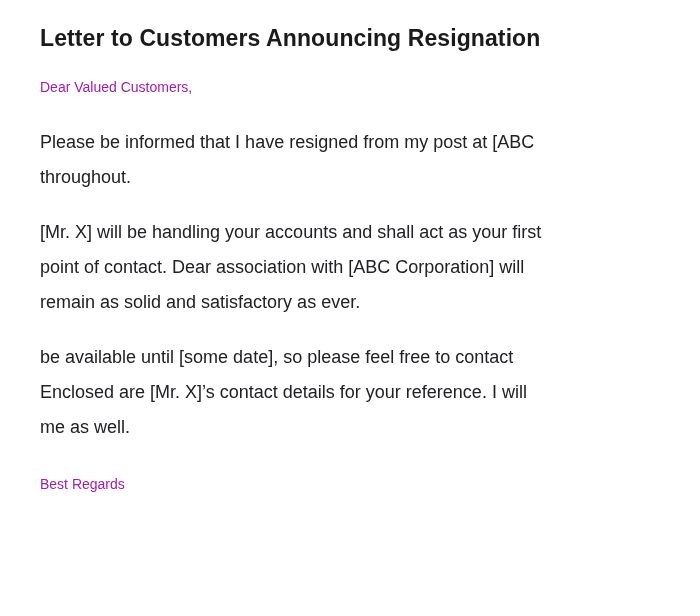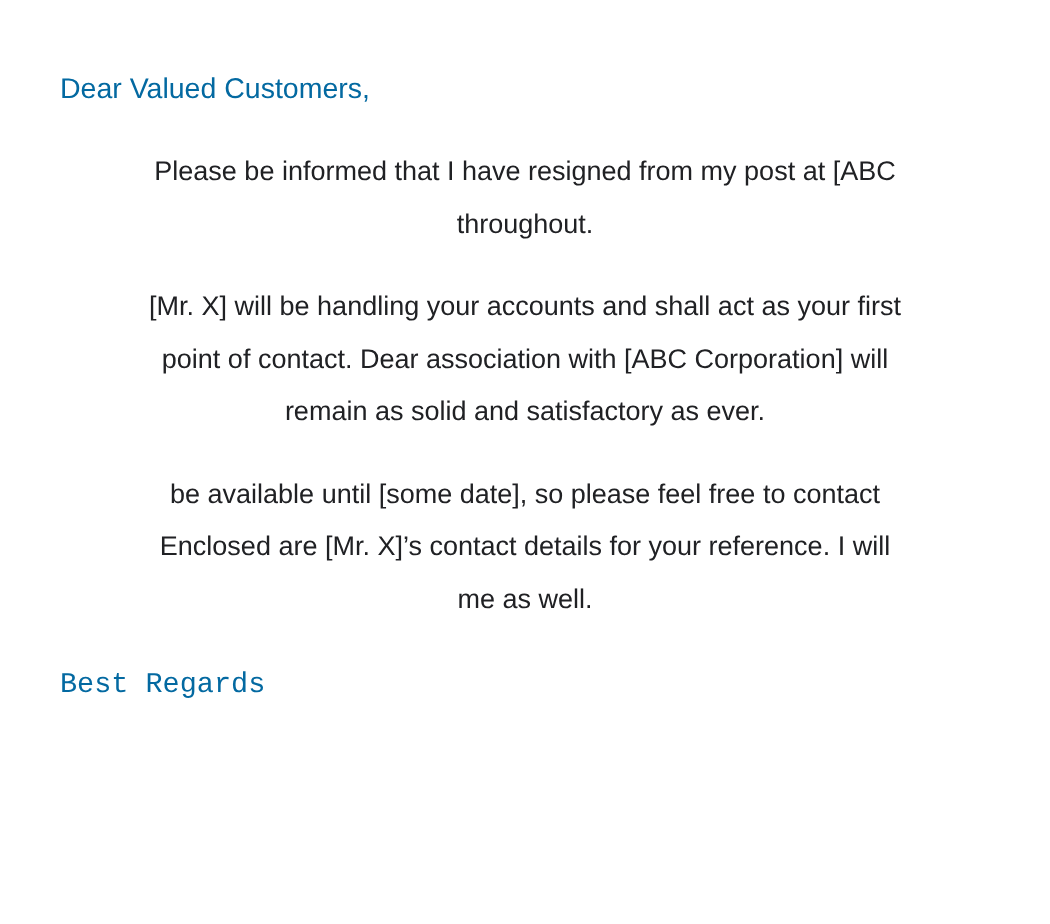--- a/index.html
+++ b/index.html
@@ -24,44 +24,43 @@
     margin: 0;
     font-size: 23px;
     line-height: 28px;
     font-weight: 700;
     color: #1a1a1a;
     letter-spacing: 0.1px;
   }
   .salutation,
   .closing {
     margin: 18px 0 0 0;
-    font-size: 19px;
+    font-size: 14px;
     line-height: 35px;
-    color: #0369a1;
+    color: #a21caf;
   }
   .para {
     margin: 20px 0 0 0;
   }
   .line {
     font-size: 18px;
     line-height: 35px;
     color: #202124;
     white-space: nowrap;
-    text-align: center;
   }
   .closing {
     margin-top: 22px;
-    font-family: Liberation Mono, monospace;
   }
 </style>
 </head>
 <body>
 
 <div class="page">
 
+  <h1 class="letter-title">Letter to Customers Announcing Resignation</h1>
 
   <p class="salutation">Dear Valued Customers,</p>
 
   <div class="para">
     <div class="line">Please be informed that I have resigned from my post at [ABC</div>
     <div class="line">throughout.</div>
   </div>
 
   <div class="para">
     <div class="line">[Mr. X] will be handling your accounts and shall act as your first</div>

